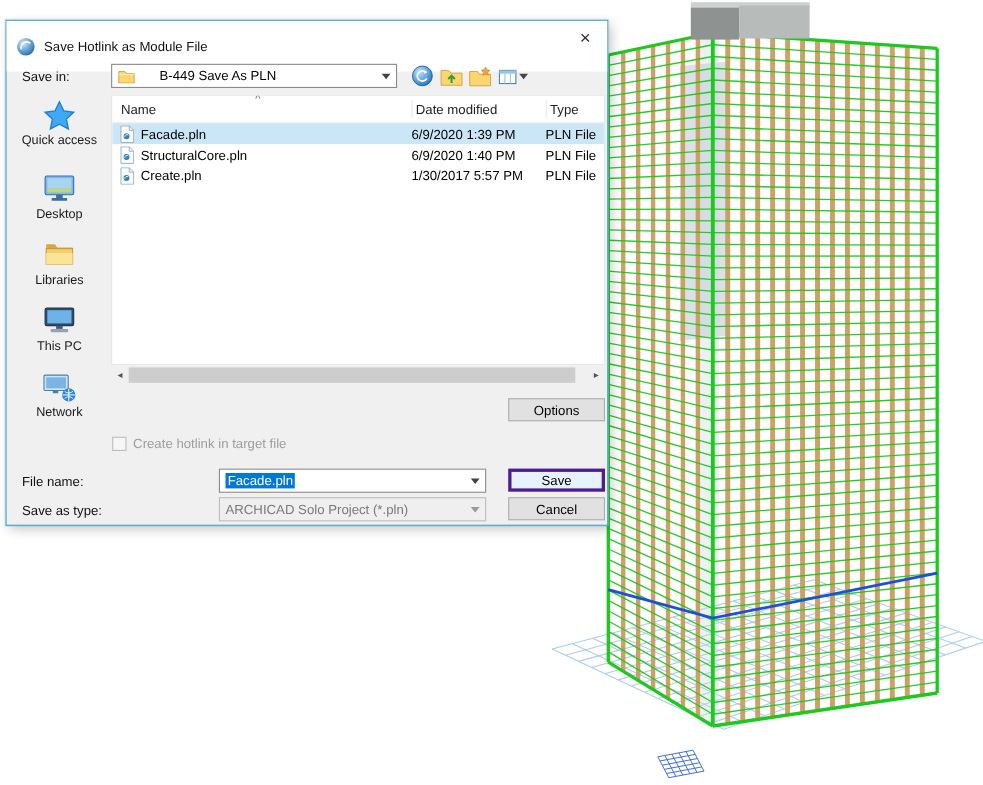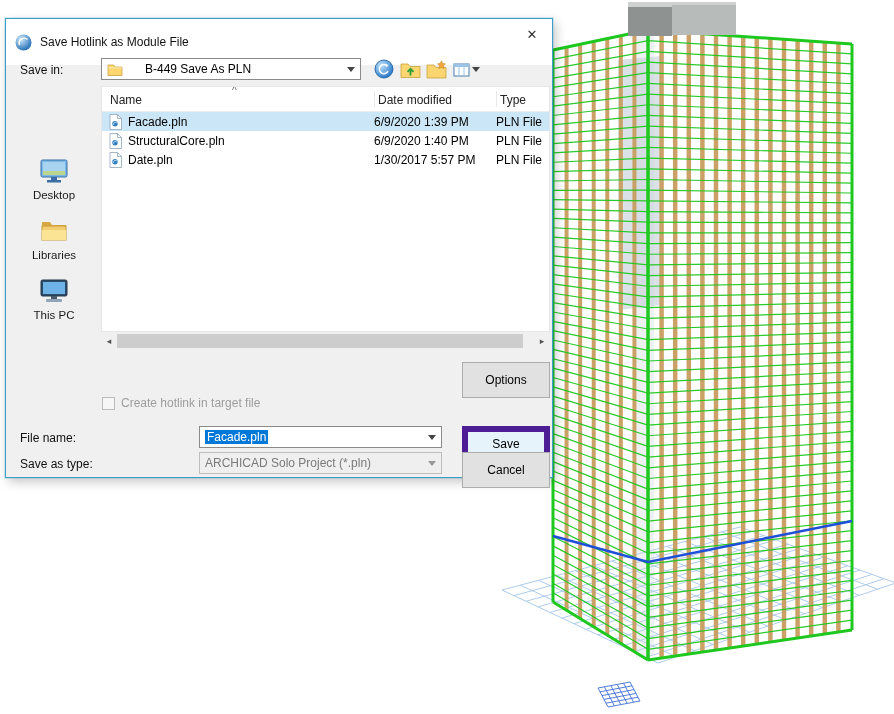--- a/index.html
+++ b/index.html
@@ -79,25 +79,25 @@
   .hs-arrow { width: 16px; text-align: center; font-size: 9px; color: #555; cursor: pointer; }
   .hs-thumb { position: absolute; left: 16px; width: 406px; top: 0; bottom: 0; background: #cdcdcd; cursor: pointer; }
   .hs-right { position: absolute; right: 0; width: 16px; text-align: center; }
 
   .cb { position: absolute; display: flex; align-items: center; gap: 6px; cursor: pointer; }
   .cb .box { width: 13px; height: 13px; border: 1px solid #5a5a5a; background: #fff; }
   .cb.disabled .box { border-color: #bcbcbc; background: #f6f6f6; }
   .cb.disabled .lab { color: #9d9d9d; }
 
   .btn {
-    position: absolute; width: 88px; height: 36px; background: #e1e1e1;
+    position: absolute; width: 88px; height: 21px; background: #e1e1e1;
     border: 1px solid #adadad; display: flex; align-items: center;
     justify-content: center; cursor: pointer;
   }
-  .btn.default { background: #e7f3fb; border: 6px solid #4c1d95; }
+  .btn.default { background: #e7f3fb; border: 3px solid #4c1d95; }
 </style>
 </head>
 <body>
 
 <svg id="scene" width="894" height="714">
     <line x1="502" y1="590" x2="658" y2="663" stroke="#a9c9ea" stroke-width="1" opacity="0.95"></line>
     <line x1="520.3076923076923" y1="585.1538461538462" x2="676.3076923076923" y2="656.8461538461538" stroke="#a9c9ea" stroke-width="1" opacity="0.95"></line>
     <line x1="538.6153846153846" y1="580.3076923076923" x2="694.6153846153846" y2="650.6923076923077" stroke="#a9c9ea" stroke-width="1" opacity="0.95"></line>
     <line x1="556.9230769230769" y1="575.4615384615385" x2="712.9230769230769" y2="644.5384615384615" stroke="#a9c9ea" stroke-width="1" opacity="0.95"></line>
     <line x1="575.2307692307693" y1="570.6153846153846" x2="731.2307692307693" y2="638.3846153846154" stroke="#a9c9ea" stroke-width="1" opacity="0.95"></line>
@@ -346,20 +346,26 @@
   <div class="tool wide" style="left:444px;">
     <svg width="17" height="15">
       <rect x="1" y="2" width="15" height="12" fill="#fff" stroke="#4a7fab"></rect>
       <rect x="1" y="2" width="15" height="3" fill="#9cc3e5"></rect>
       <line x1="6" y1="5" x2="6" y2="14" stroke="#9cc3e5"></line>
       <line x1="11" y1="5" x2="11" y2="14" stroke="#9cc3e5"></line>
     </svg>
     <span class="arr"></span>
   </div>
 
+  <div class="place" style="top:72px;">
+    <svg width="30" height="28" viewBox="0 0 24 22">
+      <path d="M12 1 l3.2 6.7 7.2 .9 -5.3 5 1.4 7.2 L12 17.3 5.5 20.8 6.9 13.6 1.6 8.6 l7.2 -.9z" fill="#3fa9f5" stroke="#1d7fd0"></path>
+    </svg>
+    <span>Quick access</span>
+  </div>
   <div class="place" style="top:138px;">
     <svg width="32" height="29">
       <rect x="3" y="3" width="26" height="17" rx="1.5" fill="#7ab9e8" stroke="#3b6ea5"></rect>
       <rect x="5" y="5" width="22" height="9" fill="#a8d4f2"></rect>
       <rect x="5" y="14" width="22" height="4" fill="#bcd58a"></rect>
       <rect x="13" y="20" width="6" height="3" fill="#3b6ea5"></rect>
       <rect x="9" y="23" width="14" height="2.5" fill="#3b6ea5"></rect>
     </svg>
     <span>Desktop</span>
   </div>
@@ -372,20 +378,30 @@
     </svg>
     <span>This PC</span>
   </div>
   <div class="place" style="top:198px;">
     <svg width="32" height="29">
       <path d="M4 5 h8 l2 3 h14 v4 H4z" fill="#d9a741"></path>
       <rect x="4" y="9" width="24" height="14" fill="#f3cd6f" stroke="#c89b3c"></rect>
       <path d="M4 13 h24 v10 H4z" fill="#fbe493"></path>
     </svg>
     <span>Libraries</span>
+  </div>
+  <div class="place" style="top:318px;">
+    <svg width="32" height="29">
+      <rect x="2" y="4" width="22" height="14" rx="1" fill="#cfe3f4" stroke="#4a7fab"></rect>
+      <rect x="4" y="6" width="18" height="10" fill="#7cb5e4"></rect>
+      <rect x="10" y="18" width="5" height="2.5" fill="#4a7fab"></rect>
+      <circle cx="24.5" cy="22" r="6" fill="#2f86d6"></circle>
+      <path d="M19 22 h11 M24.5 16.5 v11 M20.8 18.8 c2.4 1.9 5 1.9 7.4 0 M20.8 25.2 c2.4 -1.9 5 -1.9 7.4 0" stroke="#fff" stroke-width=".9" fill="none"></path>
+    </svg>
+    <span>Network</span>
   </div>
 
   <div class="listpanel">
     <div class="hdr">
       <span class="sortglyph">^</span>
       <span class="h h-name">Name</span>
       <span class="h h-date">Date modified</span>
       <span class="h h-type">Type</span>
       <span class="sep" style="left:272px;"></span>
       <span class="sep" style="left:394px;"></span>
@@ -420,21 +436,21 @@
     </div>
 
     <div class="row">
       <span class="cell-name">
         <svg width="13" height="16" viewBox="0 0 13 16">
           <path d="M1 .5 h7.5 L12.5 4.5 V15.5 H1z" fill="#fff" stroke="#8fa6ba" stroke-width=".8"></path>
           <path d="M8.5 .5 V4.5 H12.5" fill="none" stroke="#8fa6ba" stroke-width=".8"></path>
           <circle cx="6" cy="9.8" r="2.7" fill="#2f7fc1"></circle>
           <path d="M4.4 10.6 a2.1 2.1 0 0 1 3.2 -1.9" stroke="#fff" stroke-width=".8" fill="none"></path>
         </svg>
-        <span>Date.pln</span>
+        <span>Create.pln</span>
       </span>
       <span class="cell-date">1/30/2017 5:57 PM</span>
       <span class="cell-type">PLN File</span>
     </div>
   </div>
 
   <div class="hscroll">
     <span class="hs-arrow">◂</span>
     <div class="hs-thumb"></div>
     <span class="hs-arrow hs-right">▸</span>

